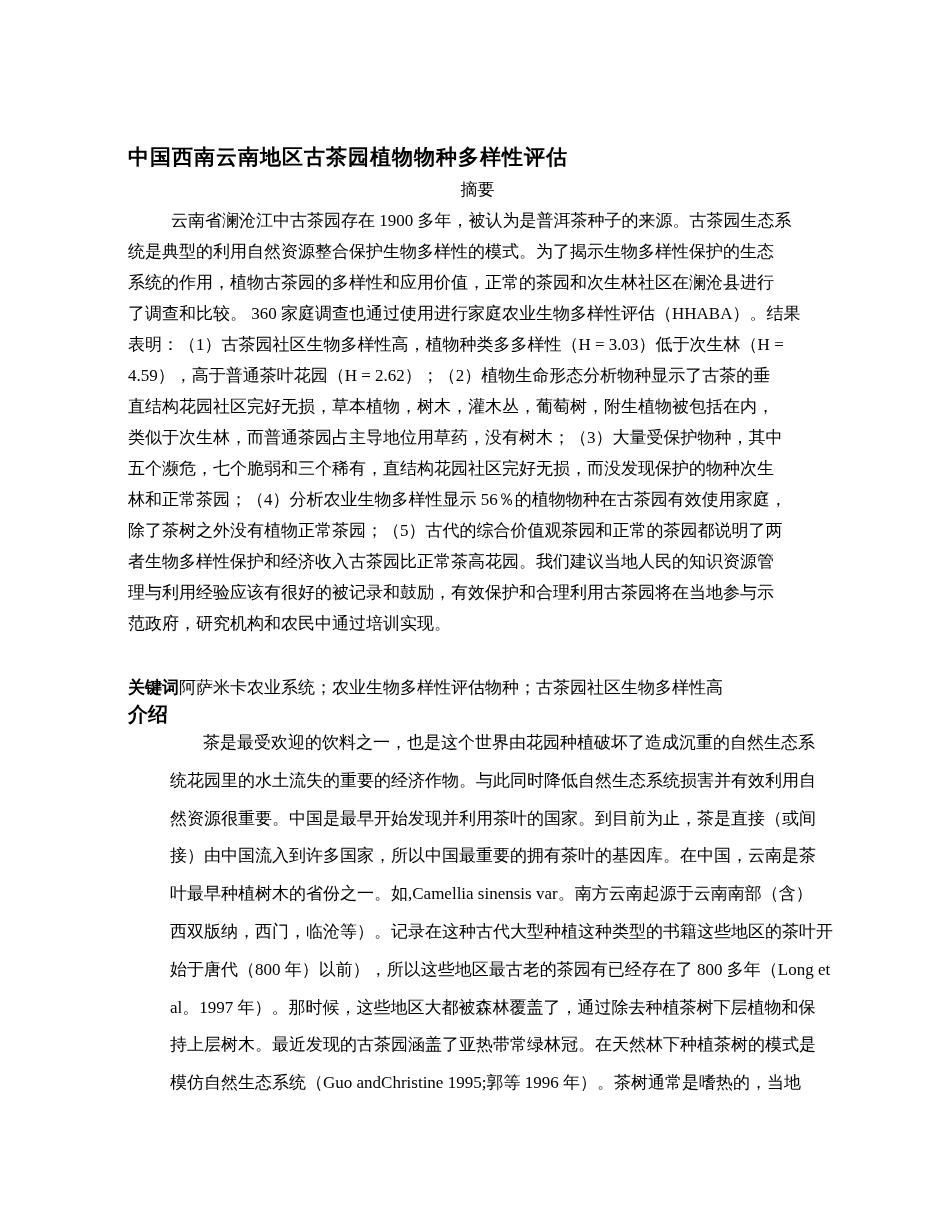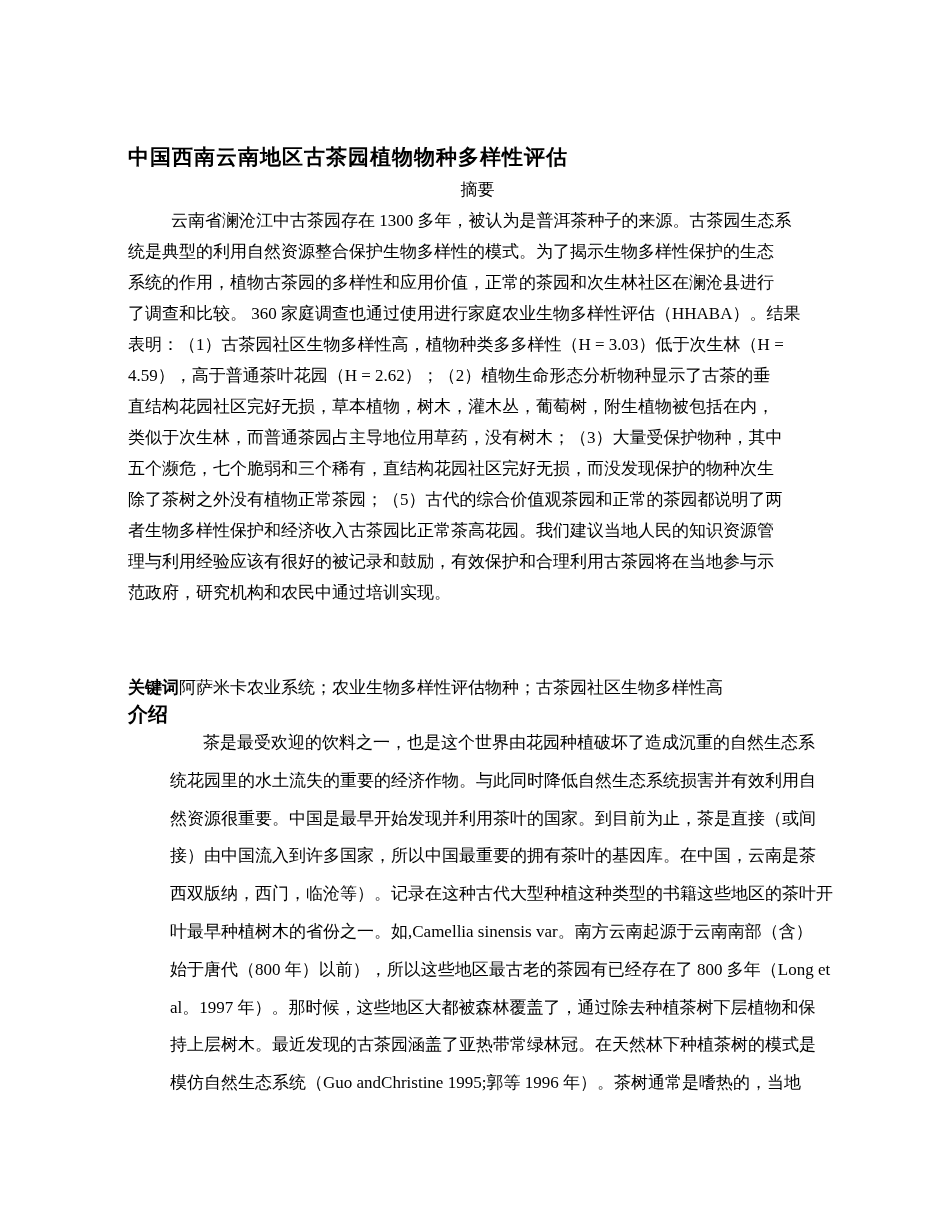--- a/index.html
+++ b/index.html
@@ -89,47 +89,48 @@
 </head>
 <body>
 
 <div class="page">
 
   <div class="col doc-title">中国西南云南地区古茶园植物物种多样性评估</div>
 
   <div class="col abstract-heading">摘要</div>
 
   <div class="col abstract">
-    <div class="ln first">云南省澜沧江中古茶园存在 1300 多年，被认为是普洱茶种子的来源。古茶园生态系</div>
+    <div class="ln first">云南省澜沧江中古茶园存在 1900 多年，被认为是普洱茶种子的来源。古茶园生态系</div>
     <div class="ln">统是典型的利用自然资源整合保护生物多样性的模式。为了揭示生物多样性保护的生态</div>
     <div class="ln">系统的作用，植物古茶园的多样性和应用价值，正常的茶园和次生林社区在澜沧县进行</div>
     <div class="ln">了调查和比较。 360 家庭调查也通过使用进行家庭农业生物多样性评估（HHABA）。结果</div>
     <div class="ln">表明：（1）古茶园社区生物多样性高，植物种类多多样性（H = 3.03）低于次生林（H =</div>
     <div class="ln">4.59），高于普通茶叶花园（H = 2.62）；（2）植物生命形态分析物种显示了古茶的垂</div>
     <div class="ln">直结构花园社区完好无损，草本植物，树木，灌木丛，葡萄树，附生植物被包括在内，</div>
     <div class="ln">类似于次生林，而普通茶园占主导地位用草药，没有树木；（3）大量受保护物种，其中</div>
     <div class="ln">五个濒危，七个脆弱和三个稀有，直结构花园社区完好无损，而没发现保护的物种次生</div>
+    <div class="ln">林和正常茶园；（4）分析农业生物多样性显示 56％的植物物种在古茶园有效使用家庭，</div>
     <div class="ln">除了茶树之外没有植物正常茶园；（5）古代的综合价值观茶园和正常的茶园都说明了两</div>
     <div class="ln">者生物多样性保护和经济收入古茶园比正常茶高花园。我们建议当地人民的知识资源管</div>
     <div class="ln">理与利用经验应该有很好的被记录和鼓励，有效保护和合理利用古茶园将在当地参与示</div>
     <div class="ln">范政府，研究机构和农民中通过培训实现。</div>
   </div>
 
   <div class="col keywords">
     <span class="kw-label">关键词</span><span>阿萨米卡农业系统；农业生物多样性评估物种；古茶园社区生物多样性高</span>
   </div>
 
   <div class="col intro-heading">介绍</div>
 
   <div class="col intro">
     <div class="ln first">茶是最受欢迎的饮料之一，也是这个世界由花园种植破坏了造成沉重的自然生态系</div>
     <div class="ln">统花园里的水土流失的重要的经济作物。与此同时降低自然生态系统损害并有效利用自</div>
     <div class="ln">然资源很重要。中国是最早开始发现并利用茶叶的国家。到目前为止，茶是直接（或间</div>
     <div class="ln">接）由中国流入到许多国家，所以中国最重要的拥有茶叶的基因库。在中国，云南是茶</div>
+    <div class="ln">叶最早种植树木的省份之一。如,Camellia sinensis var。南方云南起源于云南南部（含）</div>
     <div class="ln">西双版纳，西门，临沧等）。记录在这种古代大型种植这种类型的书籍这些地区的茶叶开</div>
-    <div class="ln">叶最早种植树木的省份之一。如,Camellia sinensis var。南方云南起源于云南南部（含）</div>
     <div class="ln">始于唐代（800 年）以前），所以这些地区最古老的茶园有已经存在了 800 多年（Long et</div>
     <div class="ln">al。1997 年）。那时候，这些地区大都被森林覆盖了，通过除去种植茶树下层植物和保</div>
     <div class="ln">持上层树木。最近发现的古茶园涵盖了亚热带常绿林冠。在天然林下种植茶树的模式是</div>
     <div class="ln">模仿自然生态系统（Guo andChristine 1995;郭等 1996 年）。茶树通常是嗜热的，当地</div>
   </div>
 
 </div>
 
 </body></html>

